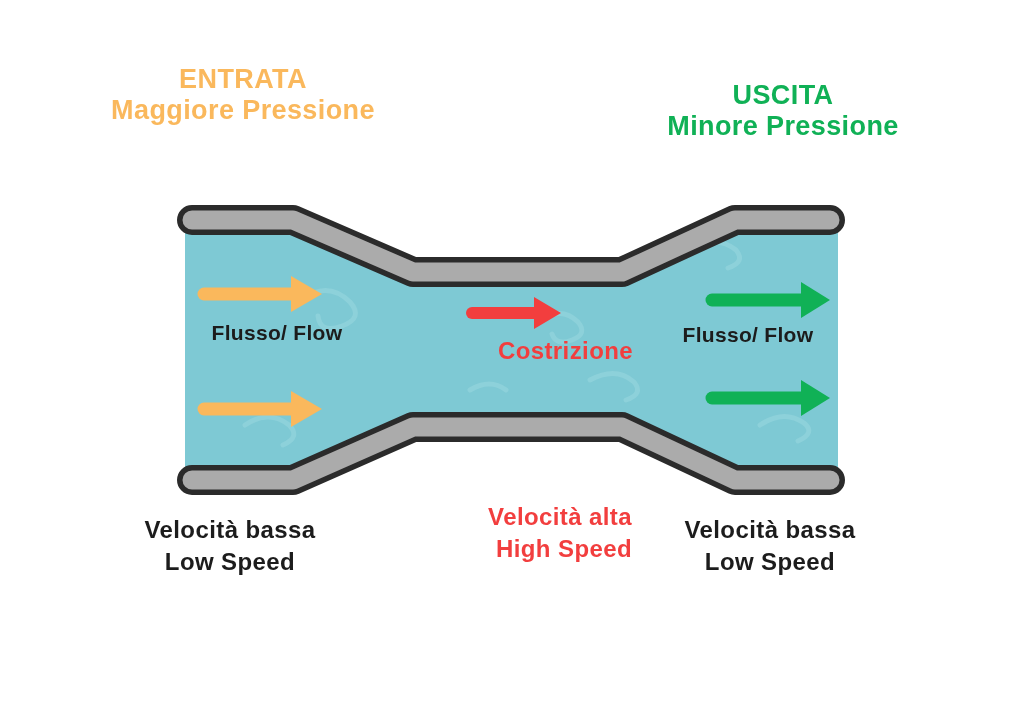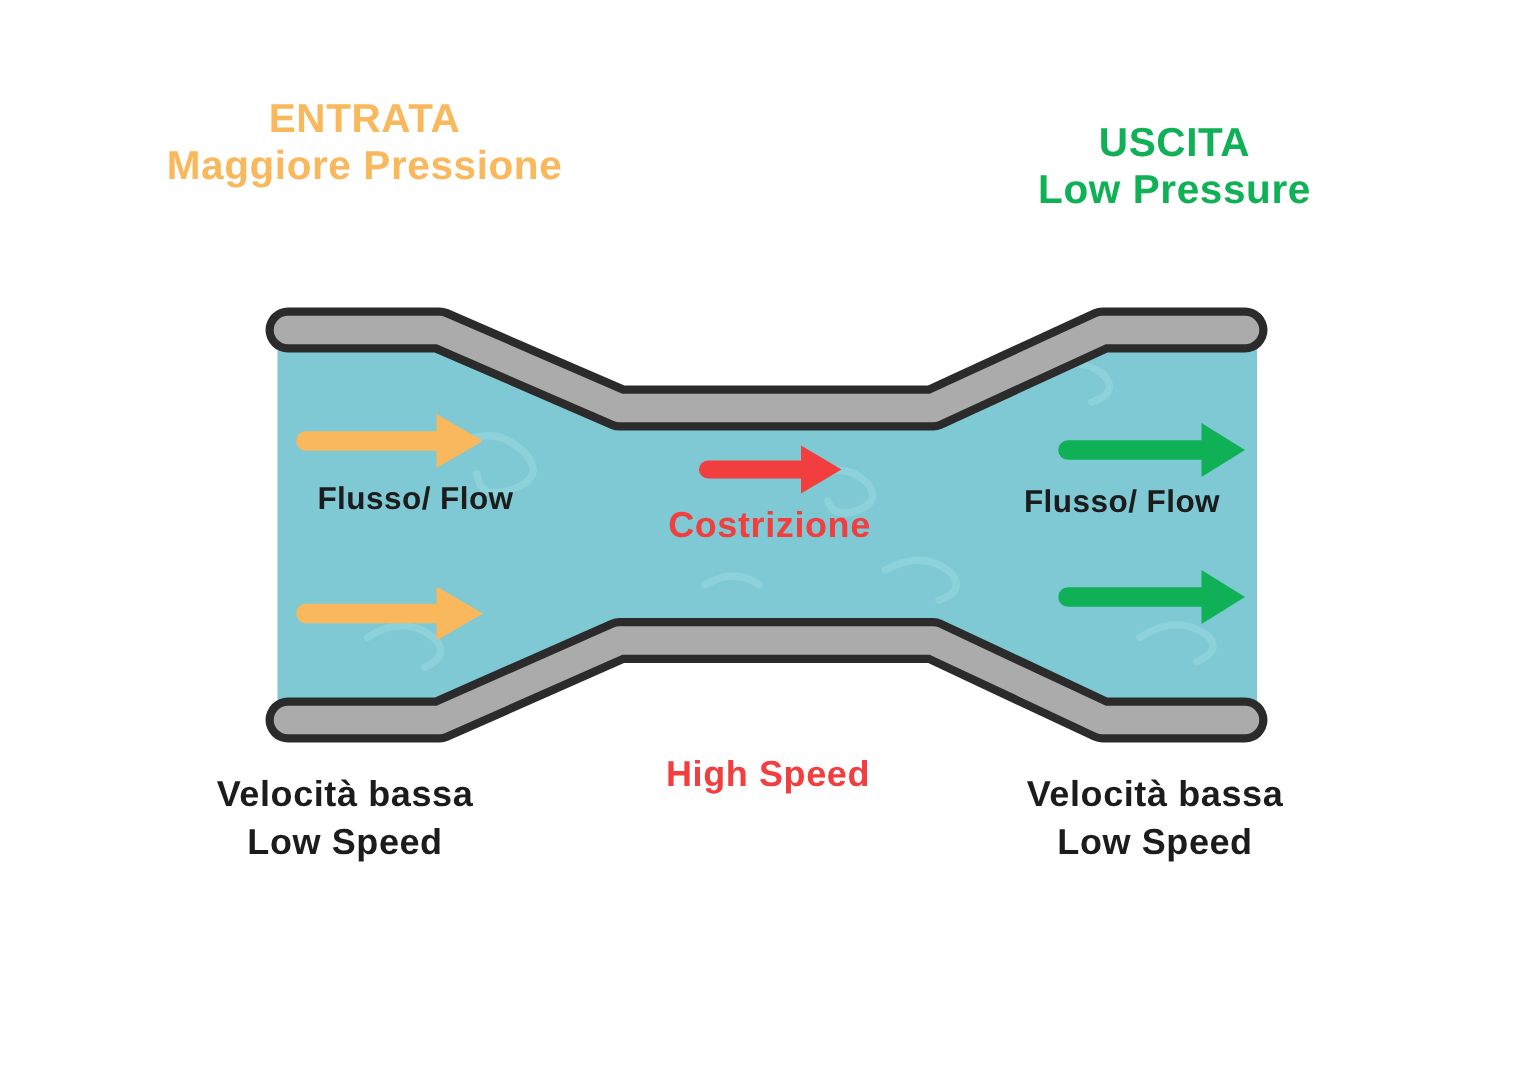--- a/index.html
+++ b/index.html
@@ -36,21 +36,21 @@
   
   .label {
     position:absolute; text-align:center;
     font-weight:700; letter-spacing:.4px;
   }
   .block div { line-height:31px; white-space:nowrap; }
   .big { font-size:27px; }
   .med { font-size:27px; }
   .orange { color: var(--inlet-orange); }
   .green  { color: var(--outlet-green); margin-top: 16px; }
-  .red    { color: var(--constriction-red); }
+  .red    { color: var(--constriction-red); text-align: right; }
   .black  { color: var(--text-black); }
   .flow-label {
     font-size:21px; font-weight:800; letter-spacing:.3px;
     color: var(--text-black); white-space:nowrap;
   }
   .two-line div { line-height:33px; font-size:24px; white-space:nowrap; }
   .speed div { line-height:32px; font-size:24px; white-space:nowrap; }
 </style>
 </head>
 <body>
@@ -102,36 +102,37 @@
     </g>
   </svg>
 
   <div class="label block orange" style="left:98px; top:64px; width:290px;">
     <div class="big">ENTRATA</div>
     <div class="med">Maggiore Pressione</div>
   </div>
 
   <div class="label block green" style="left:638px; top:64px; width:290px;">
     <div class="big">USCITA</div>
-    <div class="med">Low Pressure</div>
+    <div class="med">Minore Pressione</div>
   </div>
 
   <div class="label flow-label" style="left:157px; top:321px; width:240px;">Flusso/ Flow</div>
   <div class="label flow-label" style="left:628px; top:323px; width:240px;">Flusso/ Flow</div>
 
   <div class="label two-line red" style="left:393px; top:334px; width:240px;">
     <div>Costrizione</div>
   </div>
 
   <div class="label speed black" style="left:110px; top:514px; width:240px;">
     <div>Velocità bassa</div>
     <div>Low Speed</div>
   </div>
 
   <div class="label speed red" style="left:392px; top:501px; width:240px;">
+    <div>Velocità alta</div>
     <div>High Speed</div>
   </div>
 
   <div class="label speed black" style="left:650px; top:514px; width:240px;">
     <div>Velocità bassa</div>
     <div>Low Speed</div>
   </div>
 
 </div>
 

